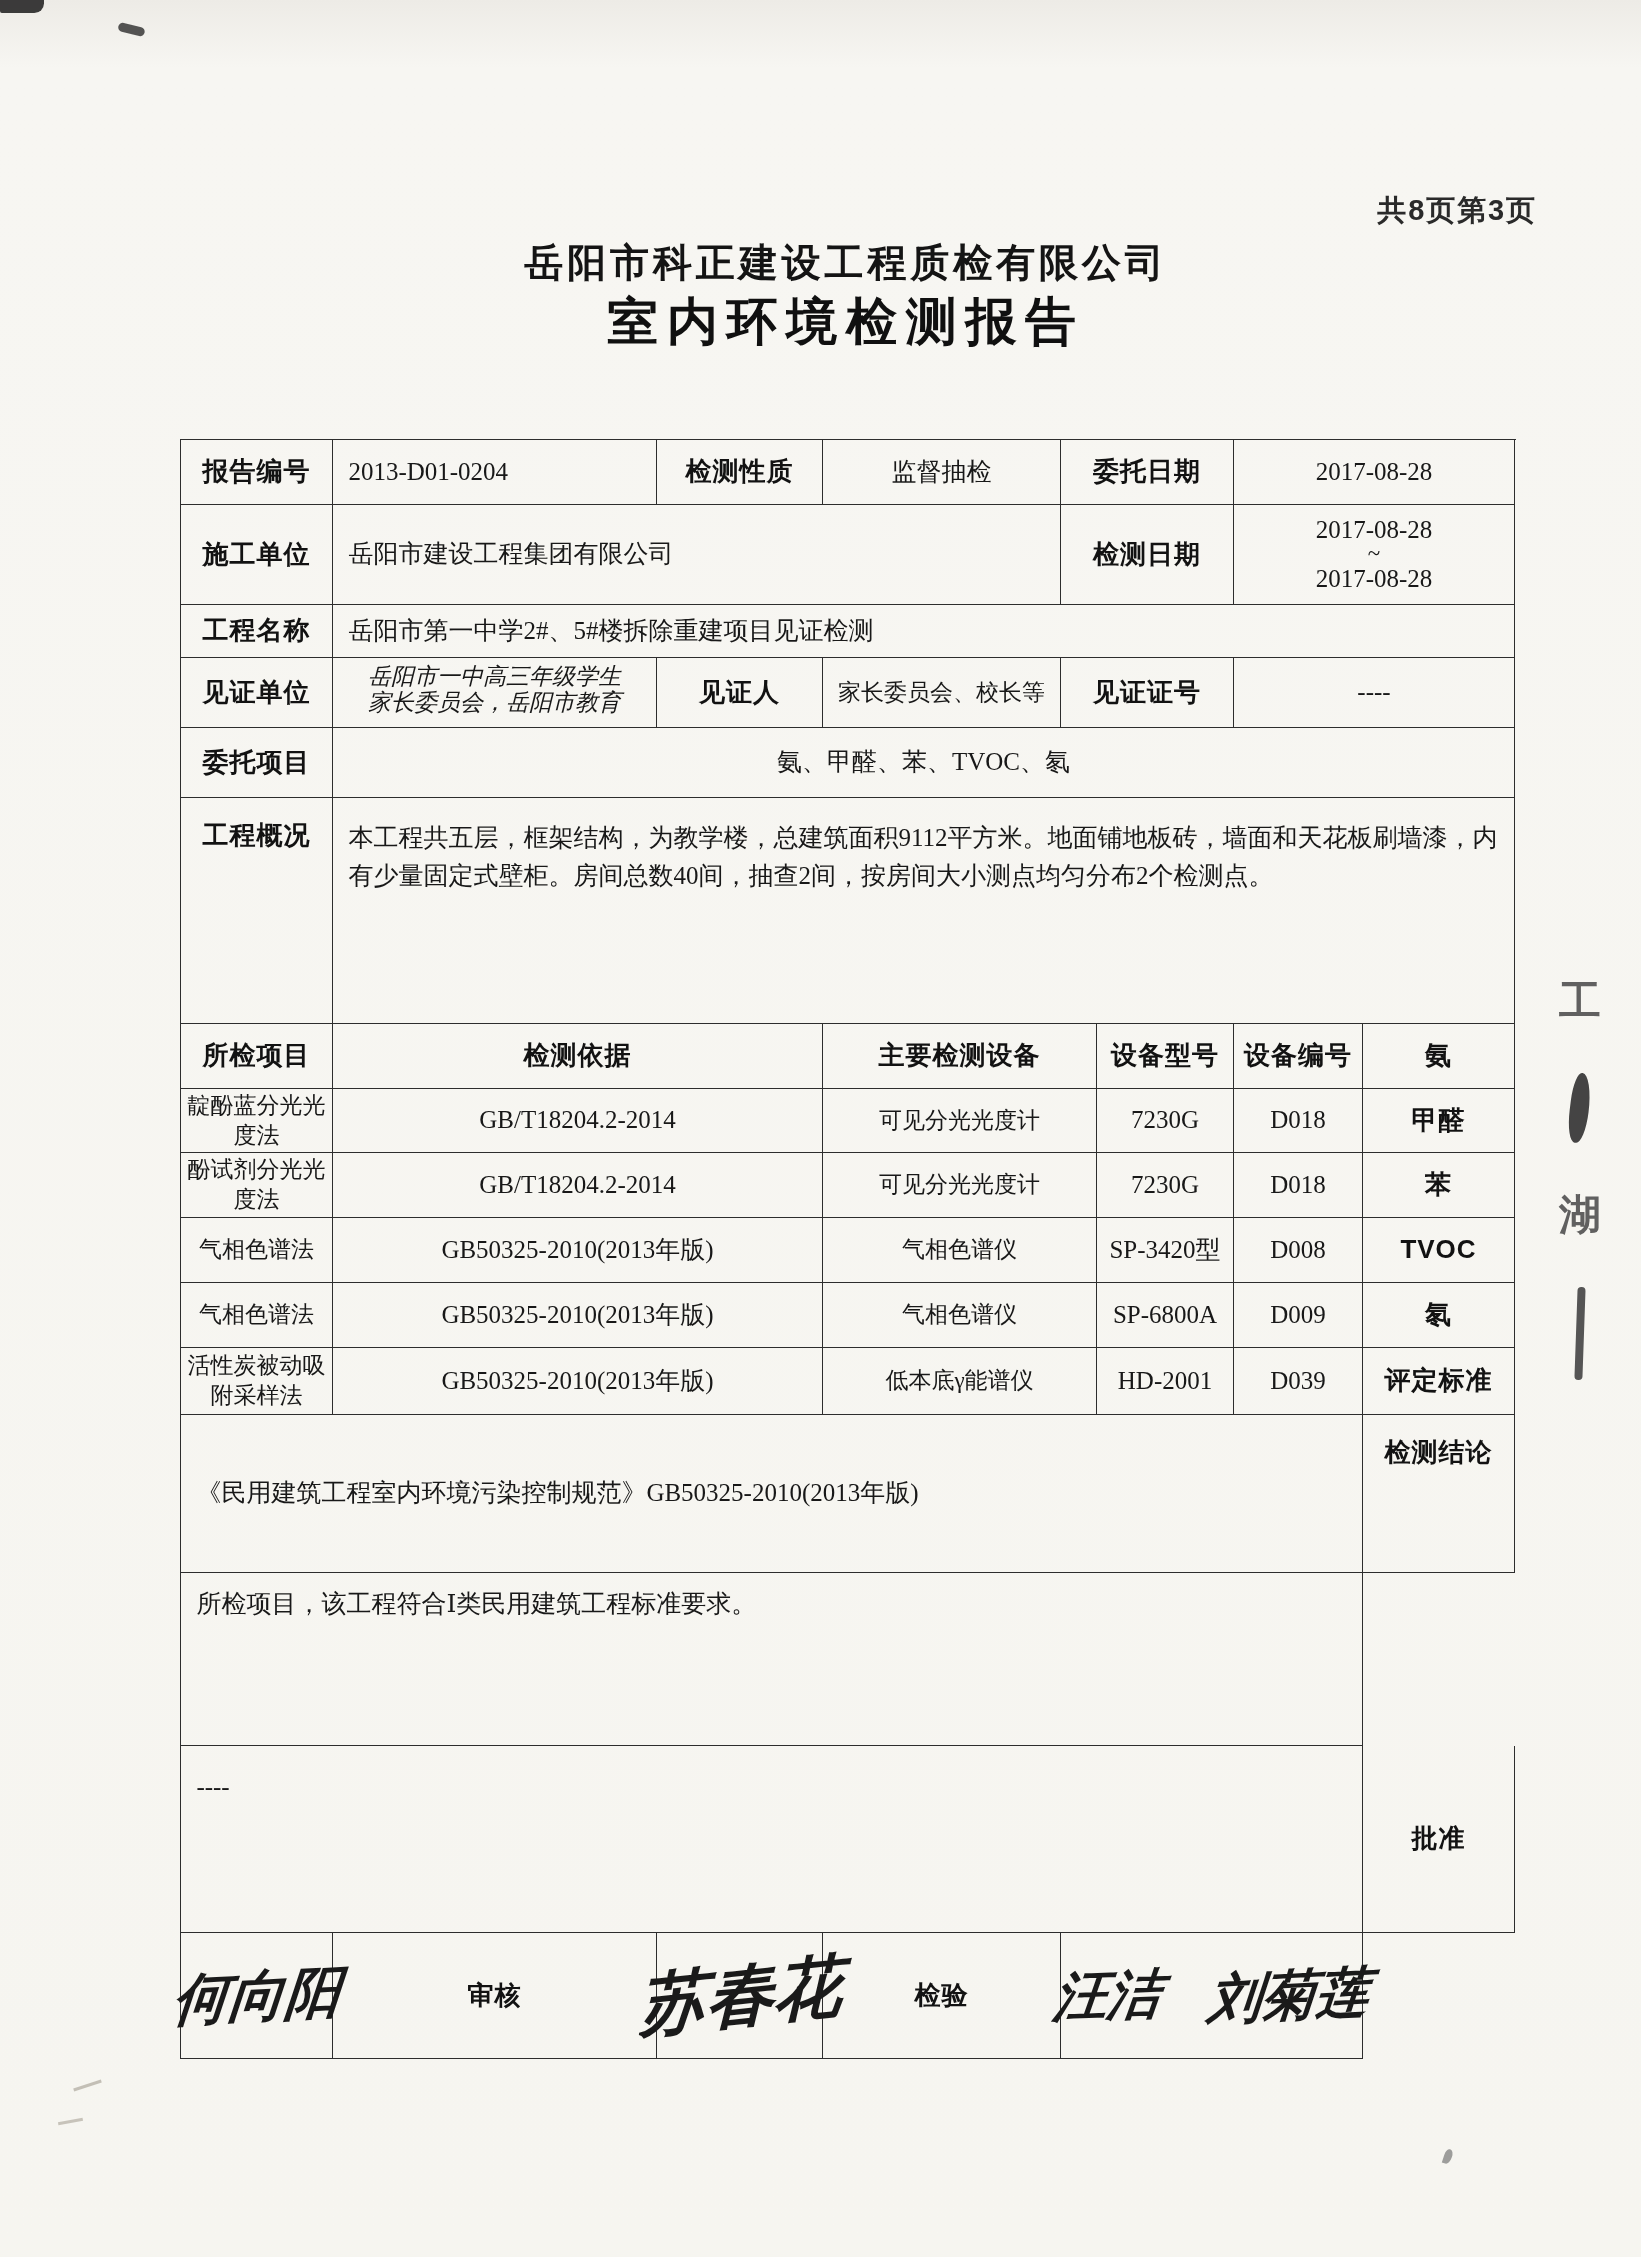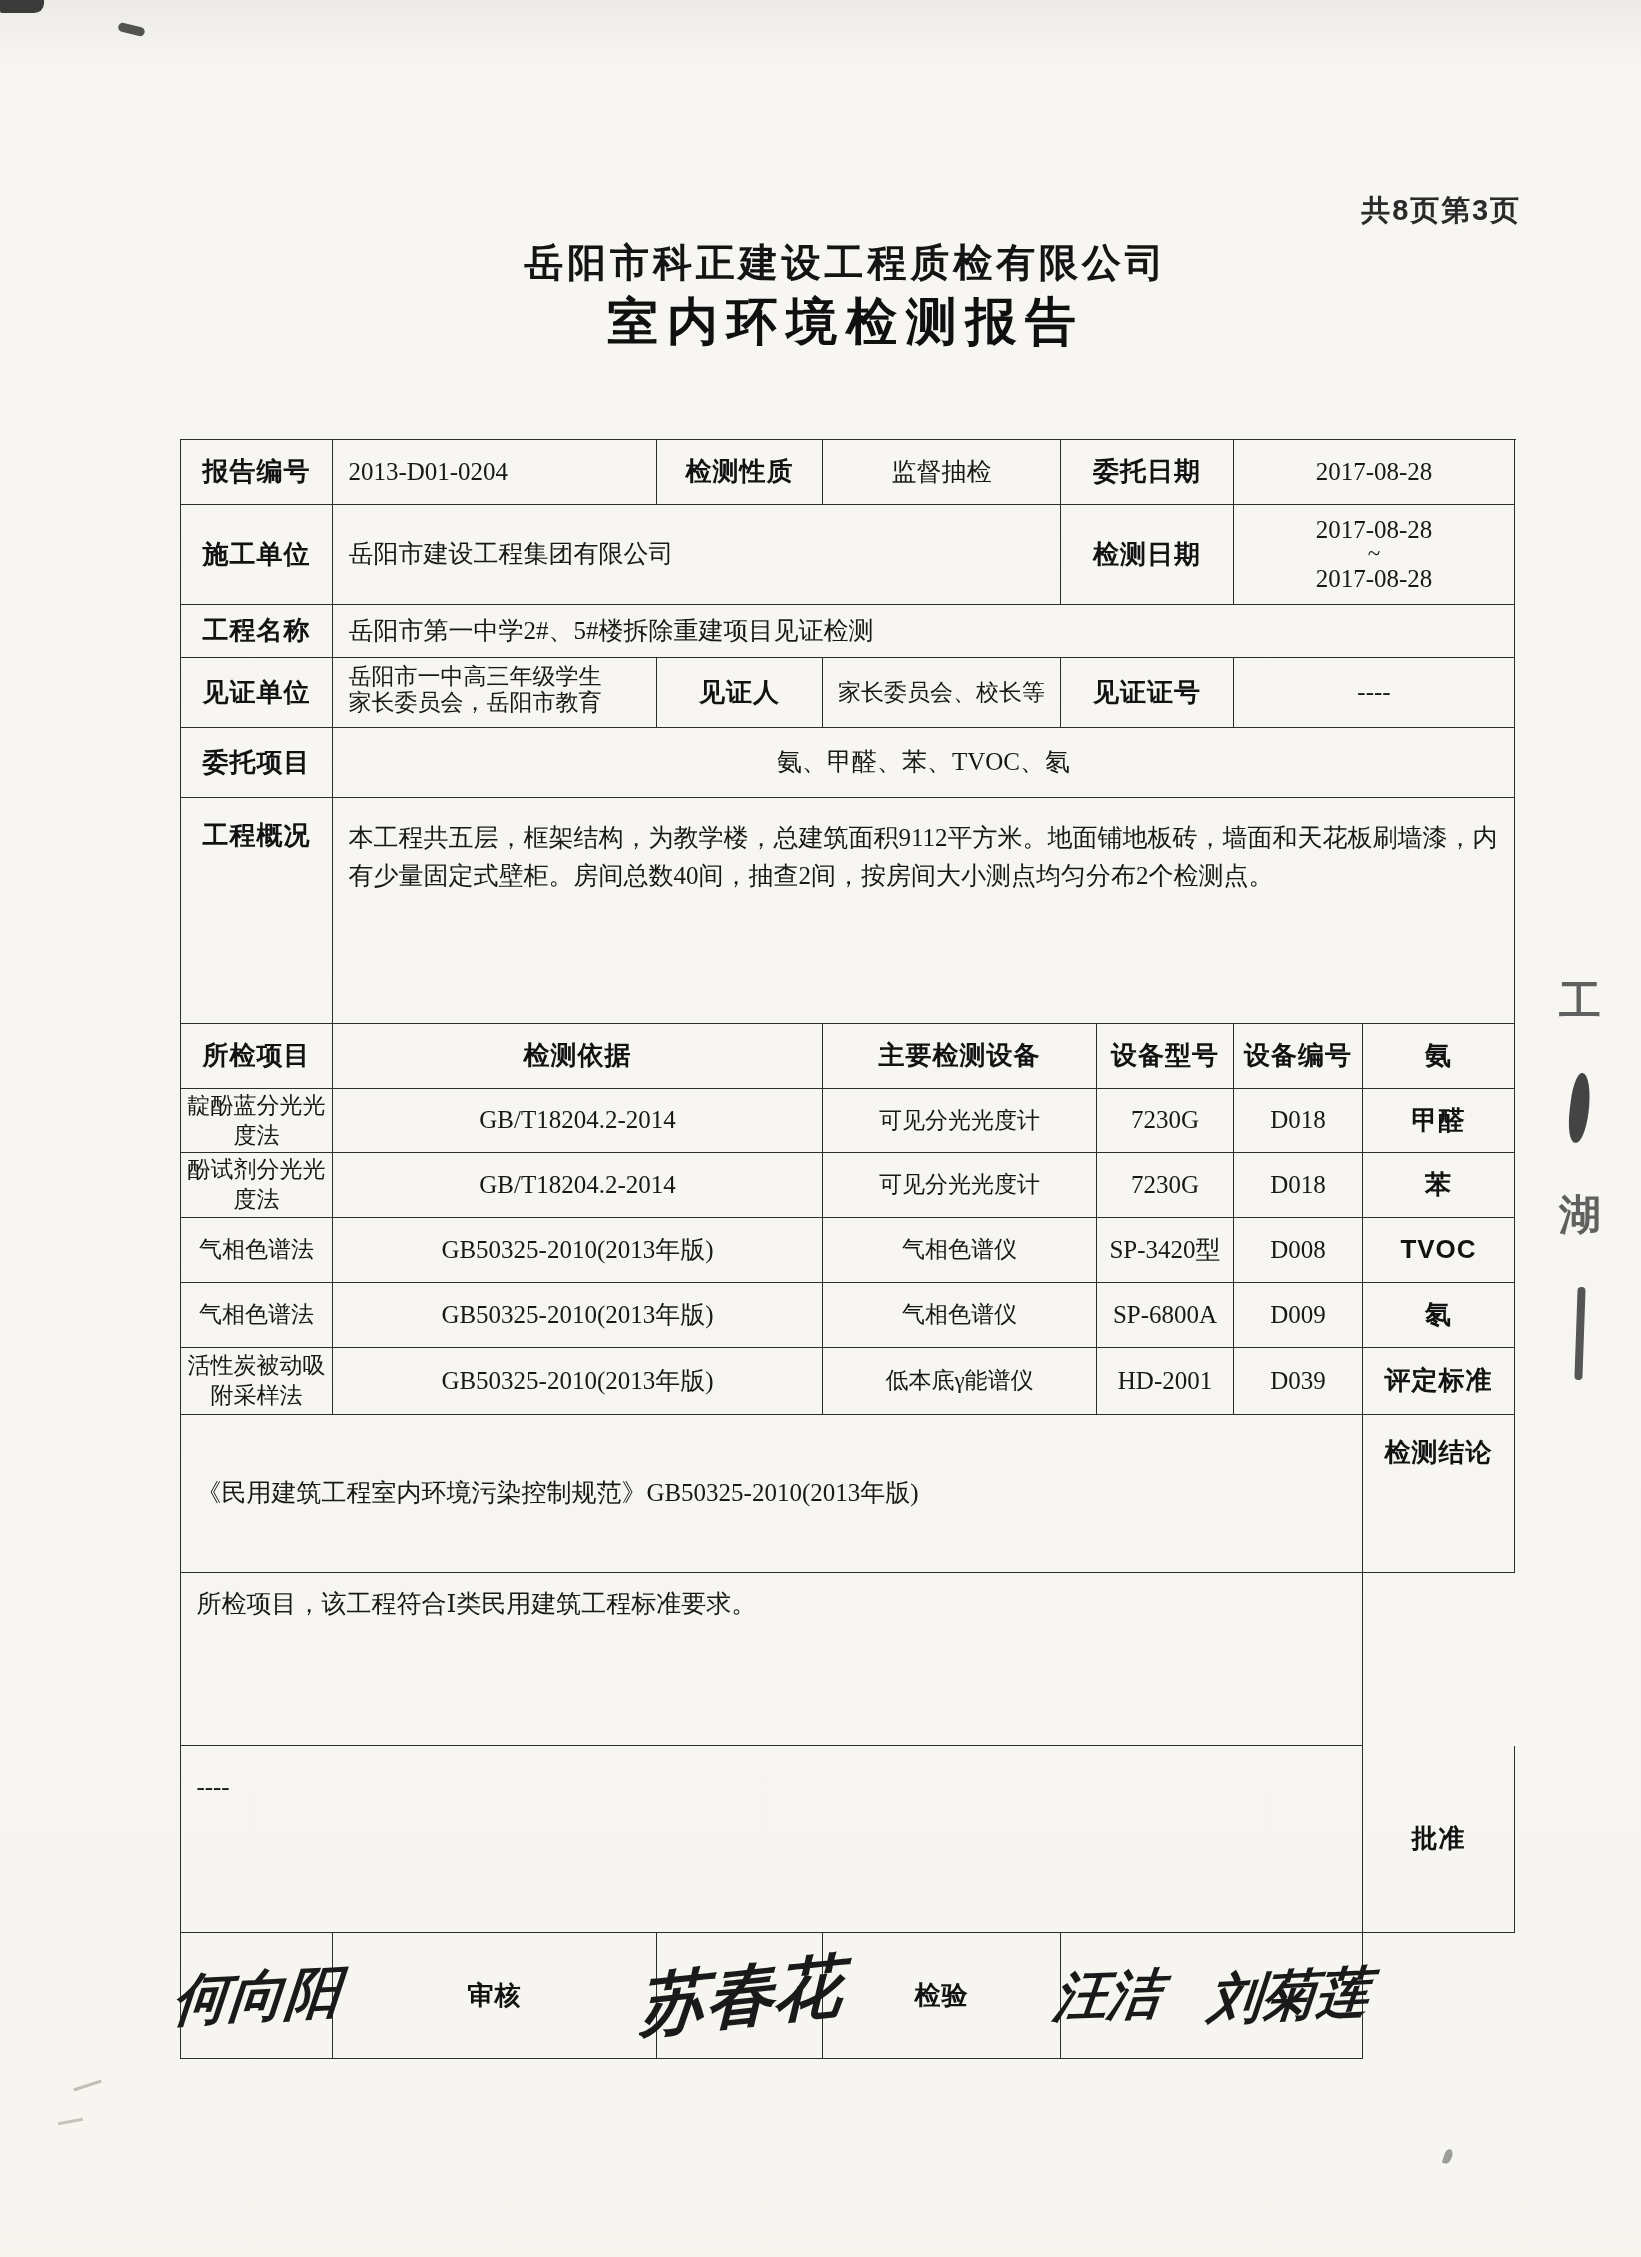--- a/index.html
+++ b/index.html
@@ -5,21 +5,21 @@
   * { margin:0; padding:0; box-sizing:border-box; }
   html,body { background:#e9e7e2; }
   .page {
     position:relative; width:1641px; height:2257px;
     background:linear-gradient(#edebe6 0px, #f7f6f2 68px, #f6f5f0 100%);
     overflow:hidden;
     font-family:"Liberation Sans","DejaVu Sans",sans-serif;
     color:#1c1c1c;
   }
   .page-info {
-    position:absolute; top:191px; right:120px;
+    position:absolute; top:191px; right:104px;
     font-size:29px; letter-spacing:1.9px; color:#2a2a2a; font-weight:bold;
   }
   .company-title {
     position:absolute; top:236px; left:180px; width:1332px; text-align:center;
     font-size:39px; font-weight:bold; letter-spacing:3.9px; color:#141414;
   }
   .report-title {
     position:absolute; top:288px; left:180px; width:1332px; text-align:center;
     font-size:51px; font-weight:bold; letter-spacing:8.7px; color:#101010;
   }
@@ -40,21 +40,21 @@
   .lbl {
     font-family:"Liberation Sans","DejaVu Sans",sans-serif;
     font-weight:bold; font-size:26px; letter-spacing:1px; color:#121212;
   }
   .s2{grid-column:span 2}.s3{grid-column:span 3}.s4{grid-column:span 4}
   .s6{grid-column:span 6}.s11{grid-column:span 11}
   .left { justify-content:flex-start; text-align:left; padding:5.8px 15.4px; }
   .top { align-items:flex-start; }
   .pt16{padding-top:15.4px}.pt22{padding-top:21px}.pt26{padding-top:25px}
   .col { flex-direction:column; line-height:1.12; }
-  .col.left { align-items:flex-start; }
+  .col.left { align-items:center;font-style:italic; }
   .wrap { display:block; width:100%; line-height:1.5; }
   .sm { font-size:23px; }
   .tilde { line-height:0.9; font-size:23px; }
   .sigcell { overflow:visible; }
   .sig {
     font-family:"DejaVu Serif","Liberation Serif",serif;
     font-style:italic; font-weight:bold; color:#1a1a1a; white-space:nowrap;
   }
   .sig-approve { font-size:56px; transform:rotate(-3deg) skewX(-8deg); }
   .sig-review  { font-size:68px; transform:rotate(-6deg) skewX(-6deg); }

